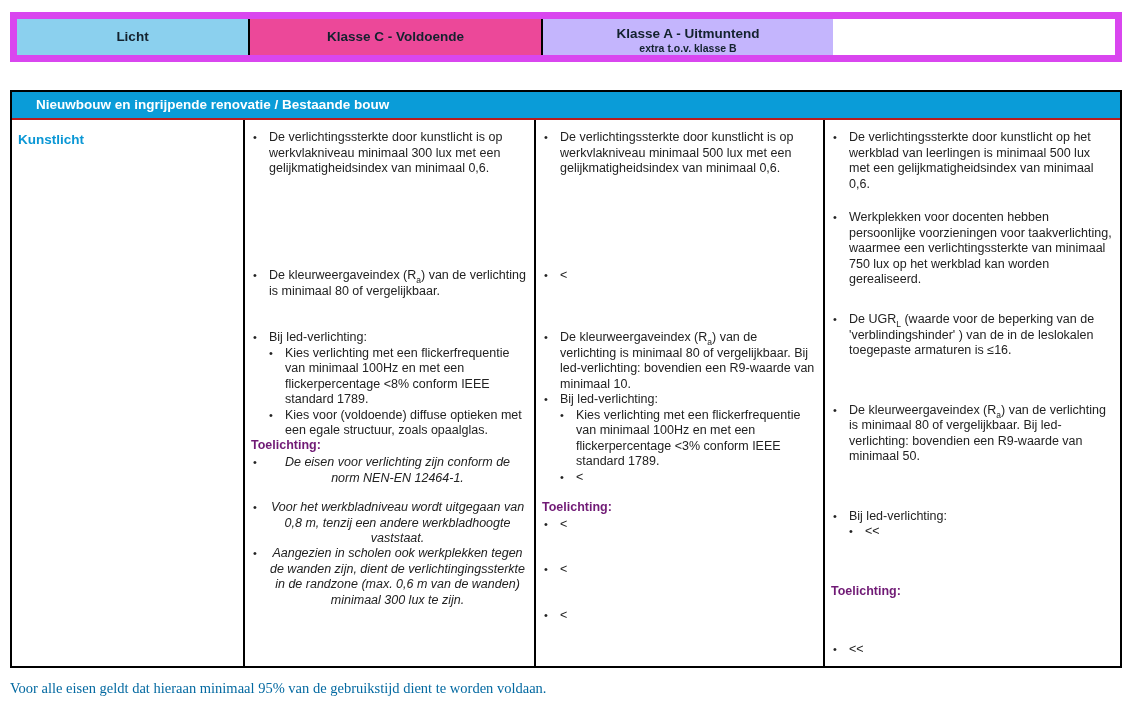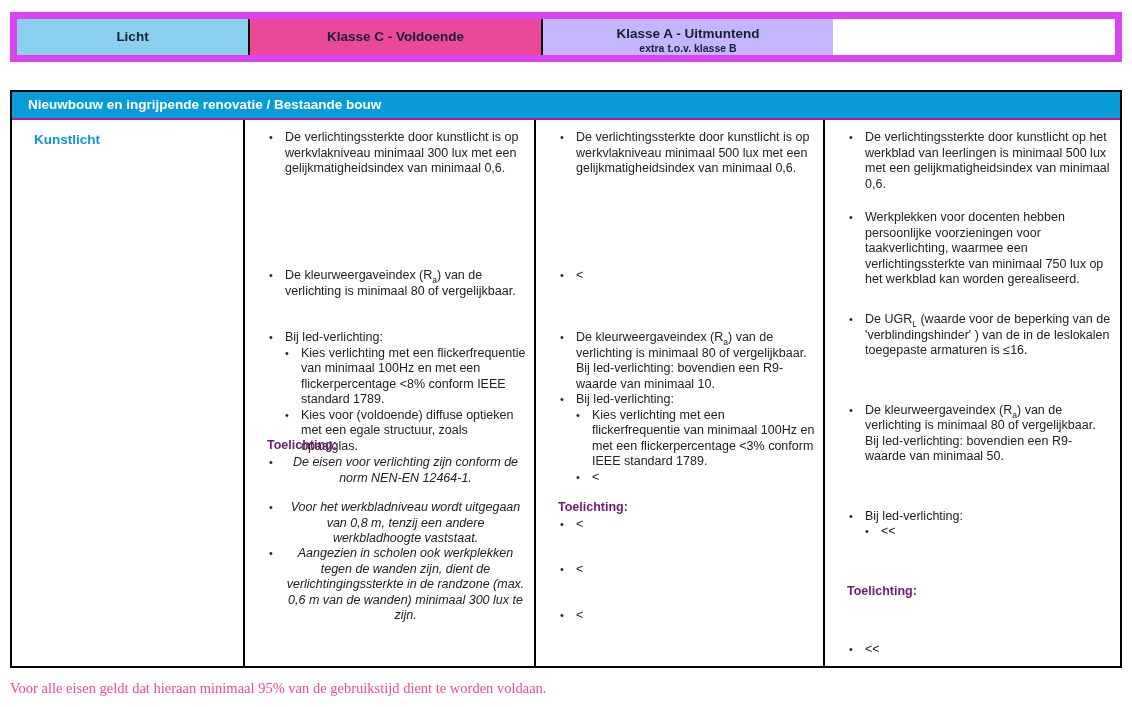--- a/index.html
+++ b/index.html
@@ -25,26 +25,26 @@
   .hcell .h-label { font-size:13.5px; line-height:16px; }
   .hcell .h-sub   { font-size:10.5px; line-height:13px; }
   .bg-licht { background:#8BD0EE; }
   .bg-c     { background:#ec4899; }
   .bg-b     { background:#C6DCA6; }
   .bg-a     { background:#c4b5fd;justify-content:flex-end; }
 
   
   .main-wrap { margin-top:28px; border:2px solid #000; height:578px; }
   .banner {
-    height:28px; background:#0A9CD8; border-bottom:2px solid #a21caf;
+    height:28px; background:#0A9CD8; border-bottom:2px solid #b91c1c;
     color:#fff; font-weight:bold; font-size:13.5px; line-height:25px;
-    padding-left:16px;
+    padding-left:24px;
   }
   .main-grid { display:grid; grid-template-columns:233px 291px 289px 1fr; height:546px; }
-  .col { border-right:2px solid #000; padding:10px 8px 0 22px; display:flex; flex-direction:column; overflow:hidden; }
+  .col { border-right:2px solid #000; padding:10px 8px 0 6px; display:flex; flex-direction:column; overflow:hidden; }
   .col:last-child { border-right:none;gap:44px; }
   .row-label { font-size:13.5px; font-weight:bold; color:#0A97D5; padding-top:2px; }
 
   
   .band1 { height:138px; }
   .band2 { height:62px; }
   .band3 { height:62px; }
   .band4 { height:108px; }
   .thead { height:17px; font-size:12.5px; font-weight:bold; color:#701a75; }
   .trow1 { height:45px; }
@@ -56,21 +56,21 @@
   .li.sub { margin-left:16px; }
   .mt18 { margin-top:18px; }
   .ital .li-text { font-style:italic;text-align:center; }
   .li-text { flex:1; }
   sub { font-size:8.5px; line-height:0; }
 
   
   .footer {
     margin:12px 0 0 0;
     font-family:"Liberation Serif", serif;
-    font-size:14.5px; color:#ec4899;
+    font-size:14.5px; color:#0369a1;
   }
 </style>
 </head>
 <body>
 
 <div class="frame">
 
   <div class="header-grid">
     <div class="hcell bg-licht">
       <div class="h-label">Licht</div>

